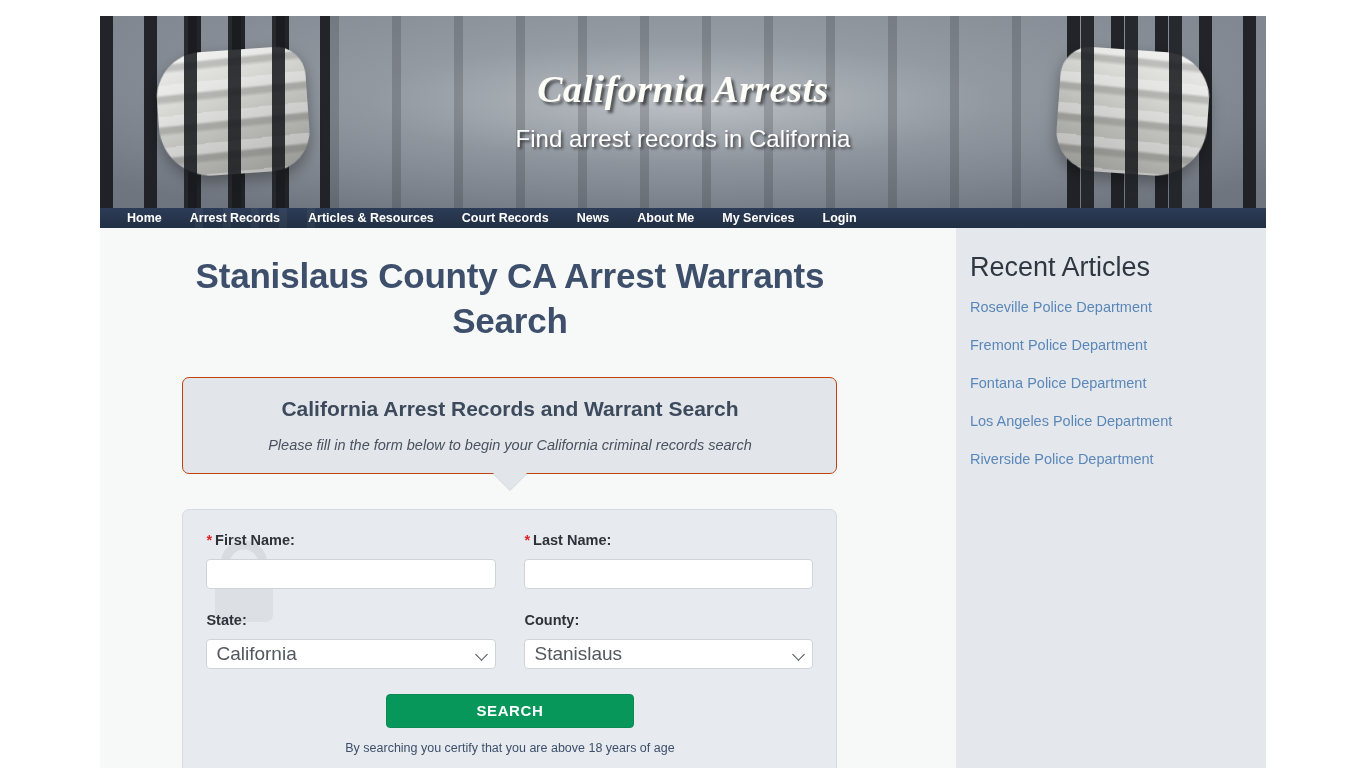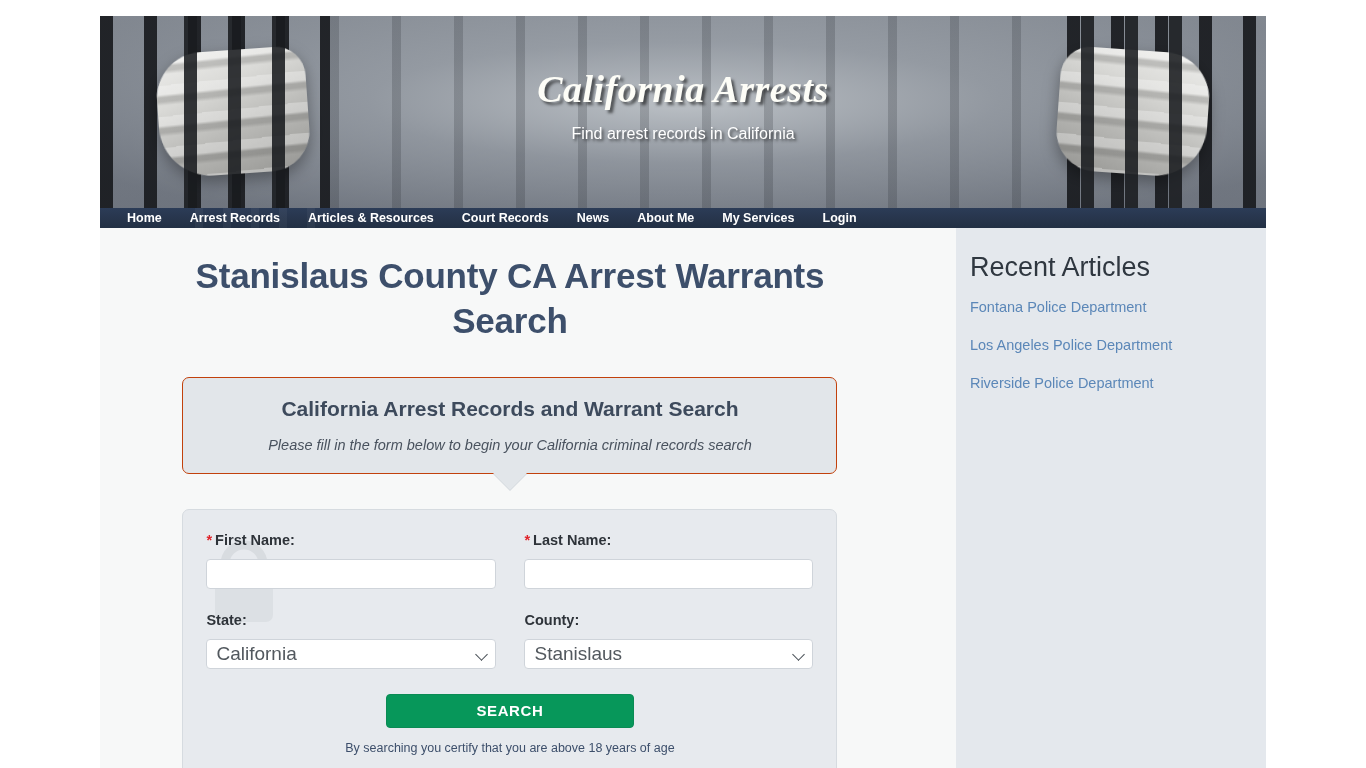--- a/index.html
+++ b/index.html
@@ -117,21 +117,21 @@
     font-weight: bold;
     font-size: 38px;
     color: #fdfdf7;
     letter-spacing: 0.5px;
     text-shadow: 3px 3px 3px rgba(0,0,0,0.55);
     margin: 0;
     line-height: 1.15;
   }
   .site-tagline {
     margin: 13px 0 0 0;
-    font-size: 16px;
+    font-size: 24px;
     color: #ffffff;
     text-shadow: 2px 2px 3px rgba(0,0,0,0.6);
   }
 
   
   .nav {
     position: relative;
     width: 1166px;
     height: 20px;
     background: linear-gradient(180deg, #2c3c57 0%, #27354c 55%, #223044 100%);
@@ -450,20 +450,22 @@
           </div>
 
           <p class="disclaimer">By searching you certify that you are above 18 years of age</p>
 
         </div>
 
       </div>
 
       <aside class="side-col">
         <h3 class="side-title">Recent Articles</h3>
+        <a class="side-link" href="#">Roseville Police Department</a>
+        <a class="side-link" href="#">Fremont Police Department</a>
         <a class="side-link" href="#">Fontana Police Department</a>
         <a class="side-link" href="#">Los Angeles Police Department</a>
         <a class="side-link" href="#">Riverside Police Department</a>
       </aside>
 
     </div>
 
   </div>
 </div>
 

